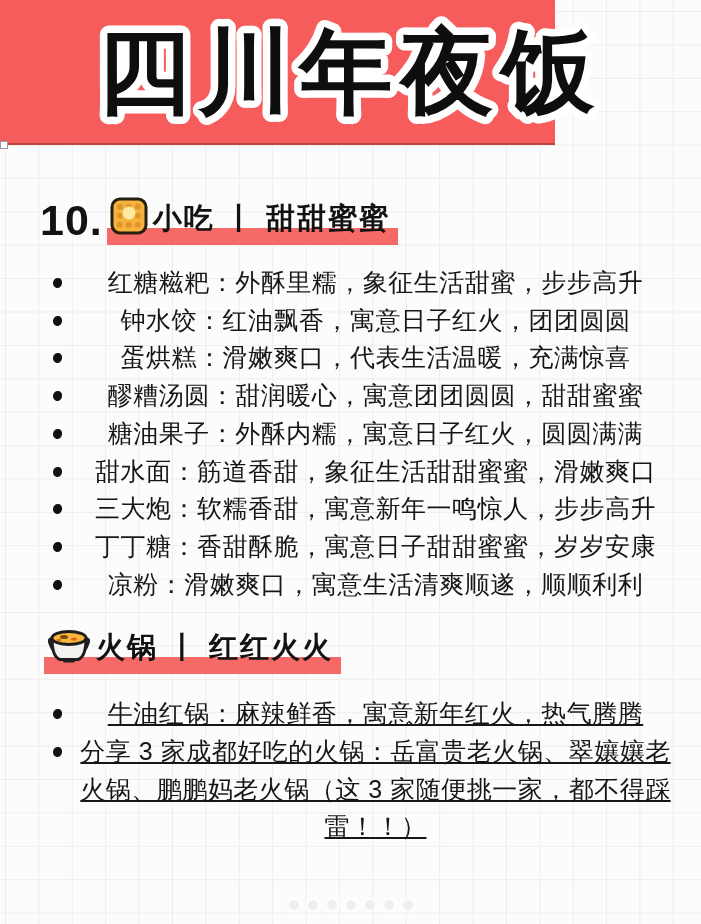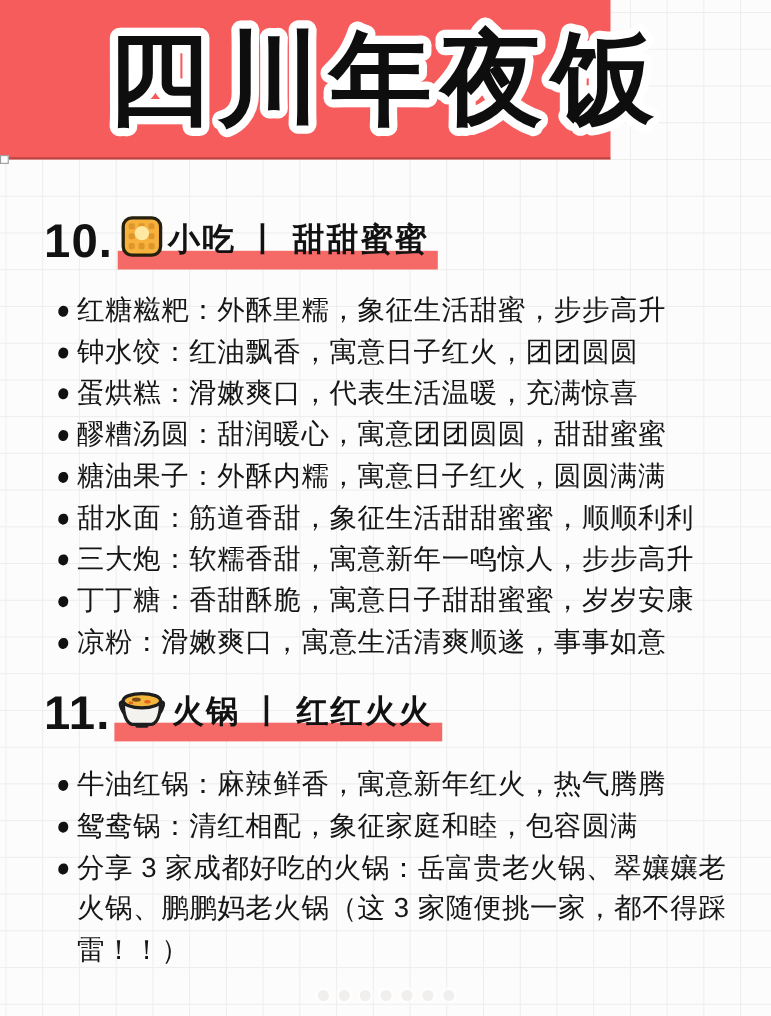--- a/index.html
+++ b/index.html
@@ -100,22 +100,23 @@
     font-size: 29px;
     font-weight: 800;
     letter-spacing: 2px;
     color: #121212;
     line-height: 40px;
   }
   .item-list {
     list-style: none;
     margin: 20px 0 0 0;
     padding: 0;
-  }
-  .item-list.second { margin-top: 22px; }
+    text-align: center;
+  }
+  .item-list.second { margin-top: 22px; text-decoration: underline; }
   .item {
     position: relative;
     padding-left: 30px;
     font-size: 25px;
     line-height: 37.7px;
     font-weight: 500;
     letter-spacing: 0.5px;
     color: #161616;
   }
   .bullet {
@@ -183,49 +184,47 @@
         <span class="sec-title">小吃 丨 甜甜蜜蜜</span>
       </span>
     </div>
 
     <ul class="item-list">
       <li class="item"><span class="bullet"></span><span>红糖糍粑：外酥里糯，象征生活甜蜜，步步高升</span></li>
       <li class="item"><span class="bullet"></span><span>钟水饺：红油飘香，寓意日子红火，团团圆圆</span></li>
       <li class="item"><span class="bullet"></span><span>蛋烘糕：滑嫩爽口，代表生活温暖，充满惊喜</span></li>
       <li class="item"><span class="bullet"></span><span>醪糟汤圆：甜润暖心，寓意团团圆圆，甜甜蜜蜜</span></li>
       <li class="item"><span class="bullet"></span><span>糖油果子：外酥内糯，寓意日子红火，圆圆满满</span></li>
-      <li class="item"><span class="bullet"></span><span>甜水面：筋道香甜，象征生活甜甜蜜蜜，顺顺利利</span></li>
+      <li class="item"><span class="bullet"></span><span>甜水面：筋道香甜，象征生活甜甜蜜蜜，滑嫩爽口</span></li>
       <li class="item"><span class="bullet"></span><span>三大炮：软糯香甜，寓意新年一鸣惊人，步步高升</span></li>
       <li class="item"><span class="bullet"></span><span>丁丁糖：香甜酥脆，寓意日子甜甜蜜蜜，岁岁安康</span></li>
-      <li class="item"><span class="bullet"></span><span>凉粉：滑嫩爽口，寓意生活清爽顺遂，事事如意</span></li>
+      <li class="item"><span class="bullet"></span><span>凉粉：滑嫩爽口，寓意生活清爽顺遂，顺顺利利</span></li>
     </ul>
 
     <div class="section-head" style="margin-top:18px;">
-      <span class="sec-num">11.</span>
       <span class="sec-title-wrap">
         <span class="red-bar"></span>
         <span class="sec-icon">
           <svg width="46" height="40" viewBox="0 0 46 40">
             <path d="M5 14 Q3 14 3.5 17 Q5 23 9 27" fill="none" stroke="#1E1E1E" stroke-width="3" stroke-linecap="round"></path>
             <path d="M41 14 Q43 14 42.5 17 Q41 23 37 27" fill="none" stroke="#1E1E1E" stroke-width="3" stroke-linecap="round"></path>
             <path d="M6 13 Q6 32 14 34.5 L32 34.5 Q40 32 40 13 Z" fill="#F3F2EF" stroke="#1E1E1E" stroke-width="3" stroke-linejoin="round"></path>
             <ellipse cx="23" cy="13" rx="17" ry="6.5" fill="#F5B63B" stroke="#1E1E1E" stroke-width="3"></ellipse>
             <ellipse cx="18" cy="12" rx="4" ry="2" fill="#7A4A16"></ellipse>
             <ellipse cx="28" cy="14" rx="3" ry="1.6" fill="#E2641F"></ellipse>
             <ellipse cx="13" cy="15" rx="2.2" ry="1.2" fill="#E2641F"></ellipse>
             <rect x="17" y="34" width="12" height="3.5" rx="1.5" fill="#1E1E1E"></rect>
           </svg>
         </span>
         <span class="sec-title">火锅 丨 红红火火</span>
       </span>
     </div>
 
     <ul class="item-list second">
       <li class="item"><span class="bullet"></span><span>牛油红锅：麻辣鲜香，寓意新年红火，热气腾腾</span></li>
-      <li class="item"><span class="bullet"></span><span>鸳鸯锅：清红相配，象征家庭和睦，包容圆满</span></li>
       <li class="item"><span class="bullet"></span><span>分享 3 家成都好吃的火锅：岳富贵老火锅、翠孃孃老火锅、鹏鹏妈老火锅（这 3 家随便挑一家，都不得踩雷！！）</span></li>
     </ul>
 
   </div>
 
   <div class="watermark">
     <span class="dot"></span>
       <span class="dot"></span>
       <span class="dot"></span>
       <span class="dot"></span>

